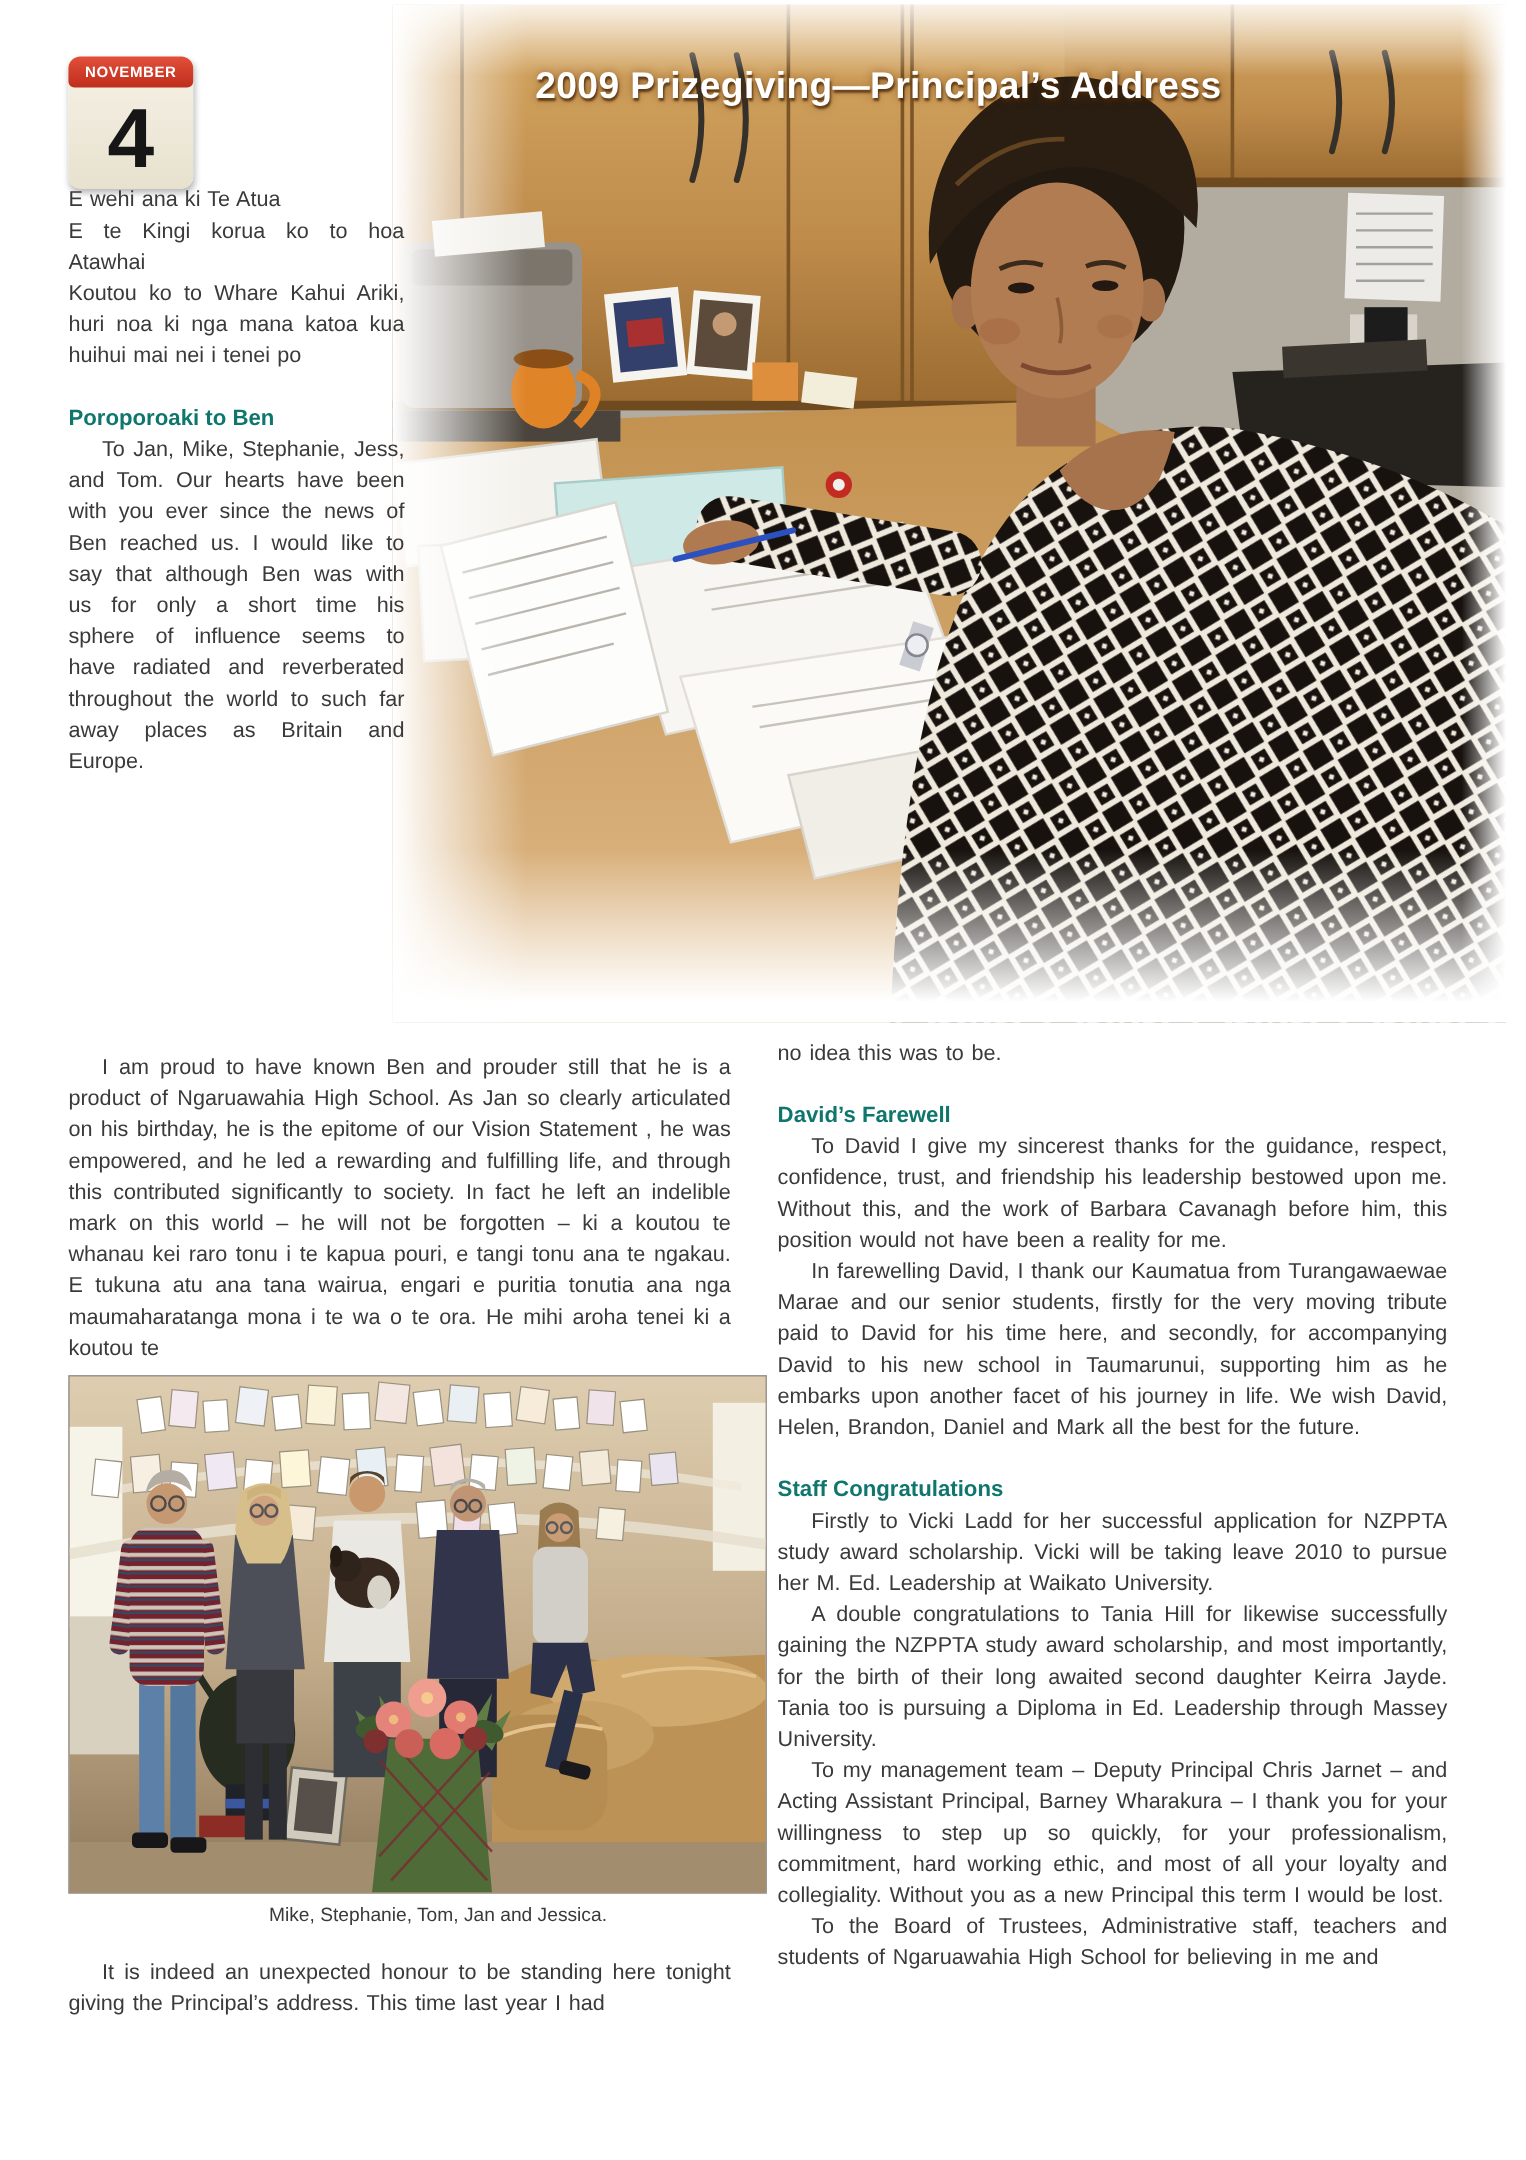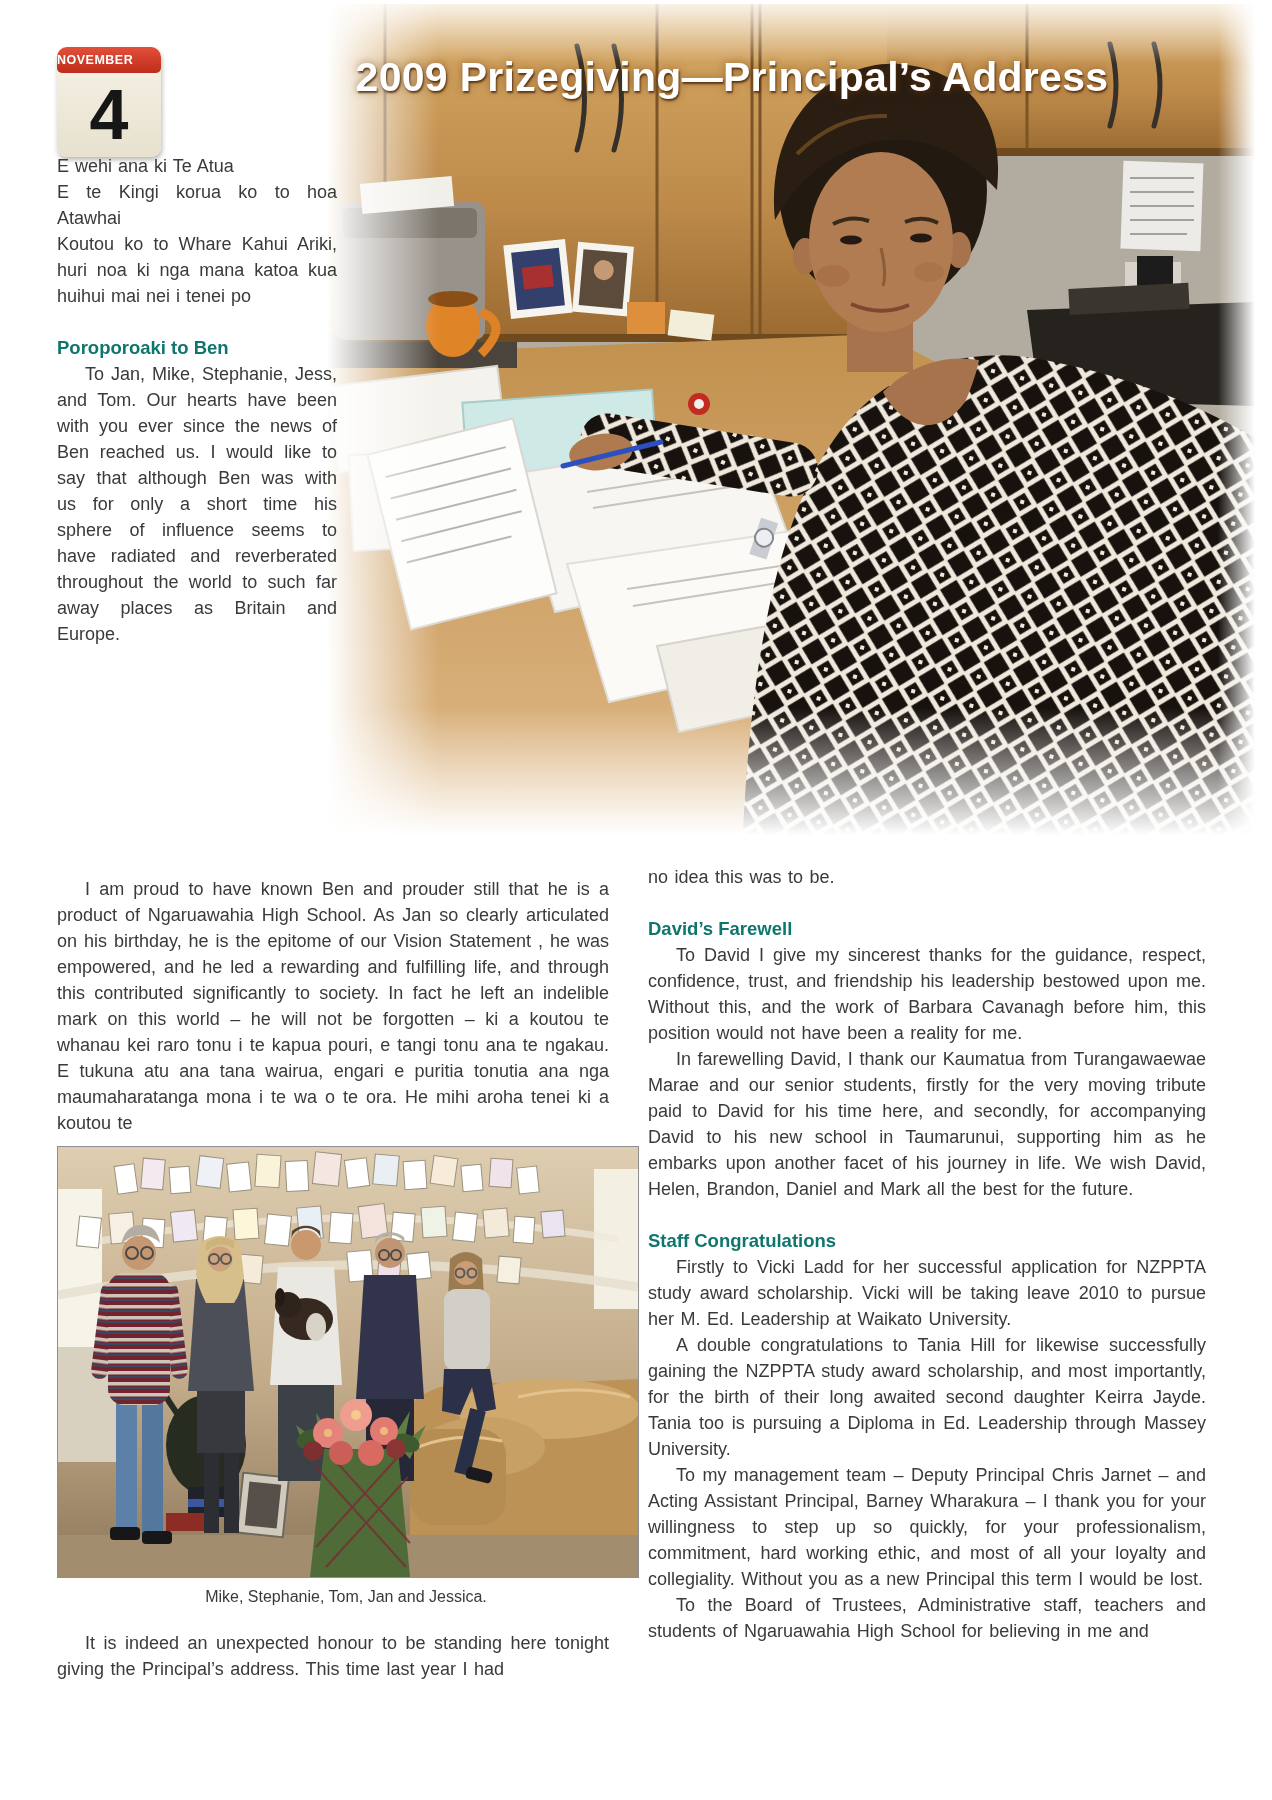--- a/index.html
+++ b/index.html
@@ -5,48 +5,48 @@
   html,body{margin:0;padding:0;background:#ffffff;}
   .page{position:relative;width:1272px;height:1800px;background:#ffffff;overflow:hidden;
         font-family:"Liberation Sans","DejaVu Sans",sans-serif;color:#3a3a3a;}
   .page p{margin:0;font-size:18px;line-height:26px;text-align:justify;word-spacing:1.5px;}
   .page h3{margin:26px 0 0 0;font-size:18.5px;line-height:26px;color:#0f766e;font-weight:bold;}
   .indent{text-indent:28px;}
 
   
   .calendar{position:absolute;left:57px;top:47px;width:104px;height:110px;border-radius:10px;
             background:linear-gradient(#f6f2e6,#e7e1ce);box-shadow:1px 3px 5px rgba(0,0,0,.28);}
-  .calendar-month{height:26px;line-height:27px;border-radius:10px 10px 5px 5px;
+  .calendar-month{height:26px;line-height:27px;border-radius:10px 10px 5px 5px;text-align:center;
             background:linear-gradient(#e2503a,#bf2d1c);color:#fff;font-weight:bold;font-size:12.5px;letter-spacing:.5px;}
   .calendar-day{text-align:center;font-size:70px;font-weight:bold;color:#161616;line-height:84px;}
 
   
   .hero{position:absolute;left:327px;top:4px;width:928px;height:848px;}
   .hero svg{position:absolute;inset:0;display:block;}
   .hero-fade{position:absolute;inset:0;pointer-events:none;background:
      linear-gradient(90deg,#ffffff 0%,rgba(255,255,255,0) 12%),
      linear-gradient(270deg,#ffffff 0%,rgba(255,255,255,0) 4%),
      linear-gradient(0deg,#ffffff 2%,rgba(255,255,255,0) 17%),
      linear-gradient(180deg,rgba(255,255,255,.85) 0%,rgba(255,255,255,0) 7%);}
   .hero-title{position:absolute;top:50px;left:0;right:118px;text-align:center;color:#fff;
-     font-size:41px;font-weight:bold;letter-spacing:.3px;
+     font-size:31px;font-weight:bold;letter-spacing:.3px;
      text-shadow:1px 2px 2px rgba(70,35,5,.8),0 0 8px rgba(110,60,15,.55);}
 
   
   .col-intro{position:absolute;left:57px;top:153px;width:280px;}
   .vline{font-size:18px;line-height:26px;text-align:justify;word-spacing:1px;}
   .verse2{margin-top:26px;}
   .col-intro p{margin-top:0;}
   .tribute{position:absolute;left:57px;top:876px;width:552px;}
   .col-right{position:absolute;left:648px;top:864px;width:558px;}
 
   
   .family{position:absolute;left:57px;top:1146px;width:582px;height:432px;border:1px solid #8f8f8f;box-sizing:border-box;background:#c2ab89;}
   .family svg{display:block;width:100%;height:100%;}
-  .caption{position:absolute;left:55px;top:1586px;width:582px;text-align:center;font-size:16px;line-height:22px;color:#3a3a3a;}
+  .caption{position:absolute;left:74px;top:1586px;width:582px;text-align:center;font-size:16px;line-height:22px;color:#3a3a3a;}
   .cont{position:absolute;left:57px;top:1630px;width:552px;}
 </style>
 </head>
 <body>
 
 <div class="page">
 
   <div class="calendar">
     <div class="calendar-month">NOVEMBER</div>
     <div class="calendar-day">4</div>

